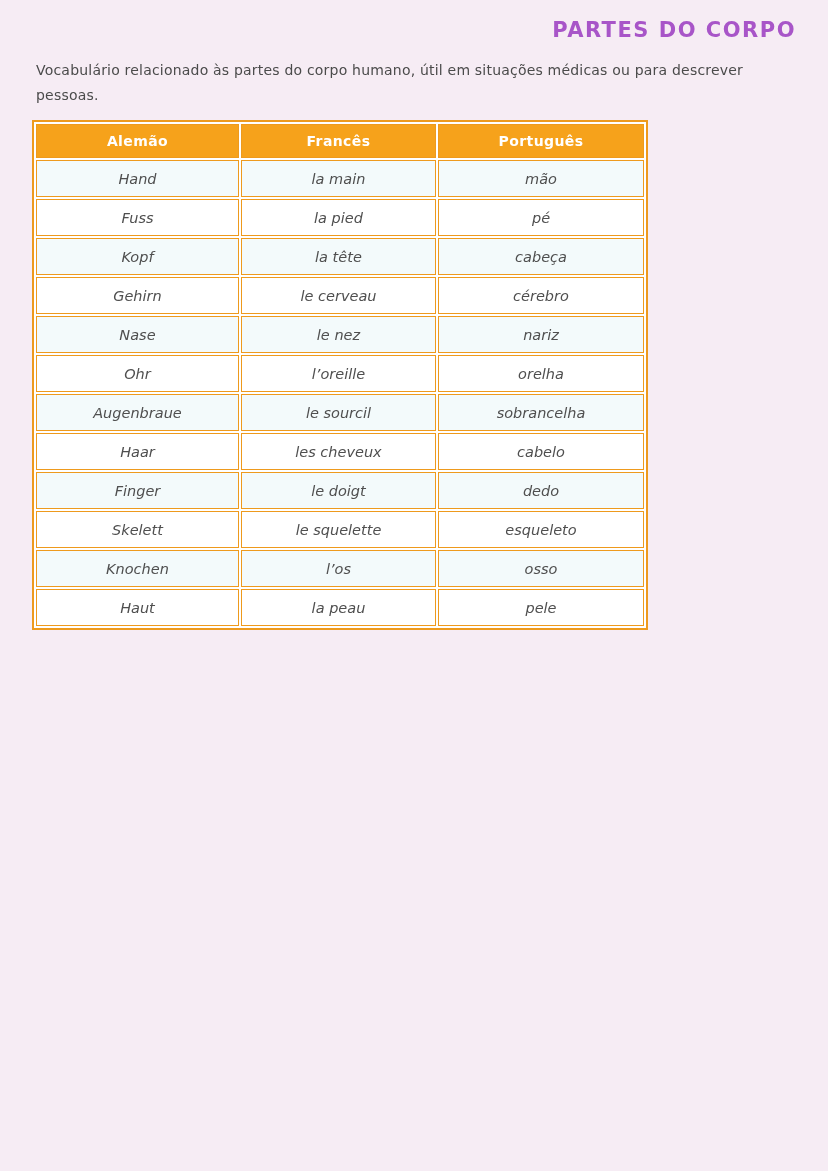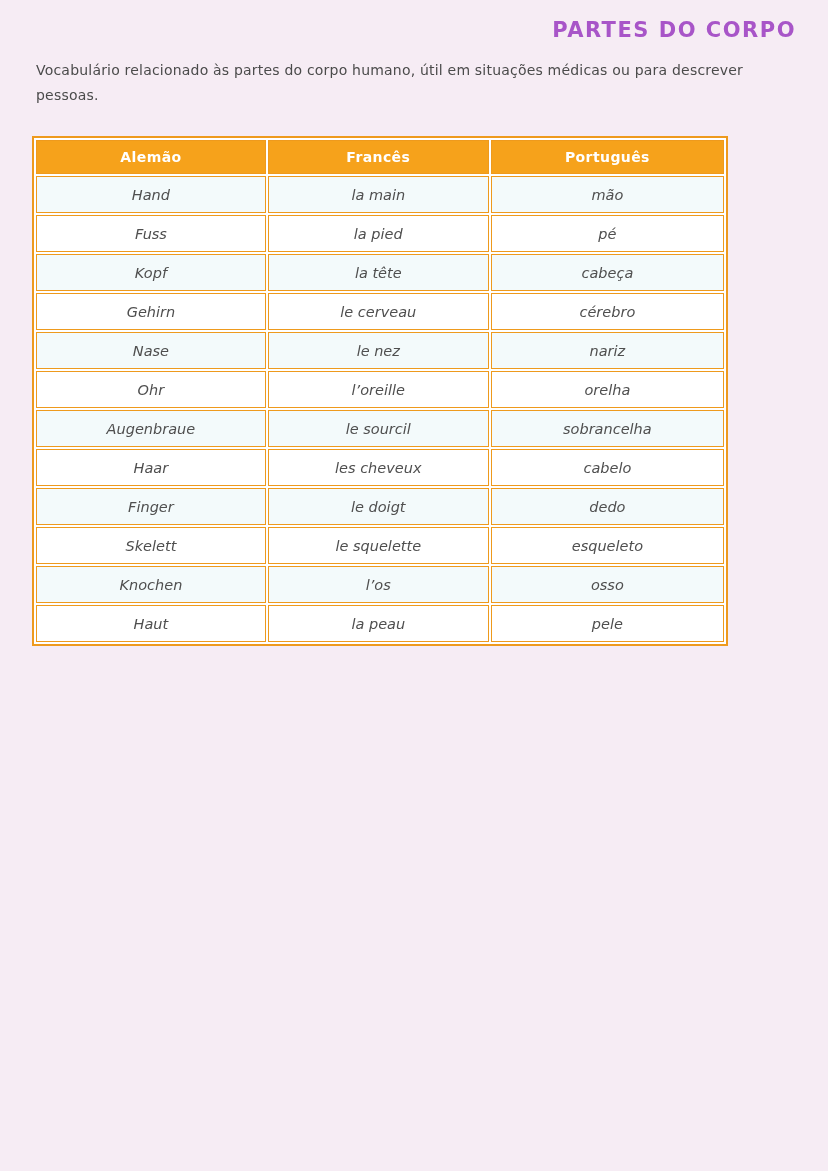--- a/index.html
+++ b/index.html
@@ -29,22 +29,22 @@
   }
   .description{
     margin:0 0 0 4px;
     width:737px;
     font-size:14px;
     line-height:1.75;
     letter-spacing:.2px;
     color:#4b4b4b;
   }
   .table-wrap{
-    margin-top:29px;
-    width:696px;
+    margin-top:13px;
+    width:616px;
     border:2px solid var(--tborder);
   }
   table{
     width:100%;
     border-collapse:separate;
     border-spacing:2px;
     background:#ffffff;
   }
   col.c1{width:33.6%;}
   col.c2{width:32.3%;}

